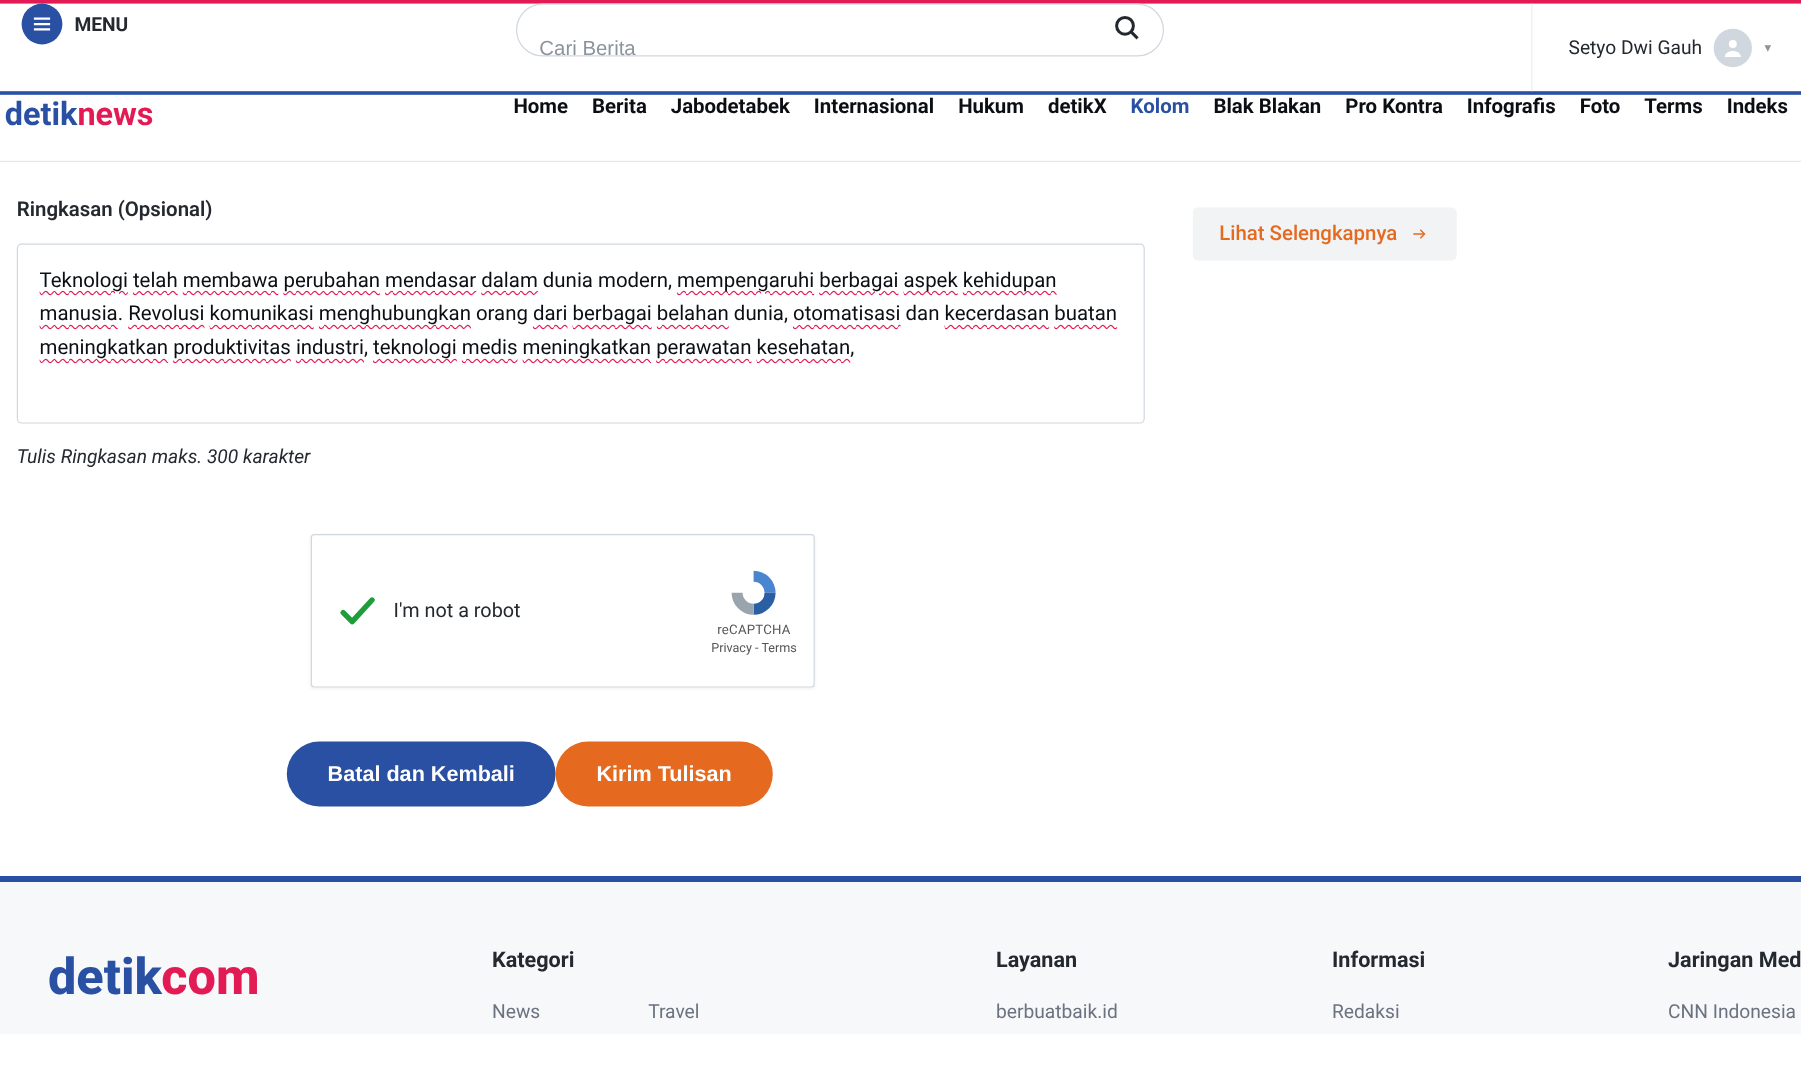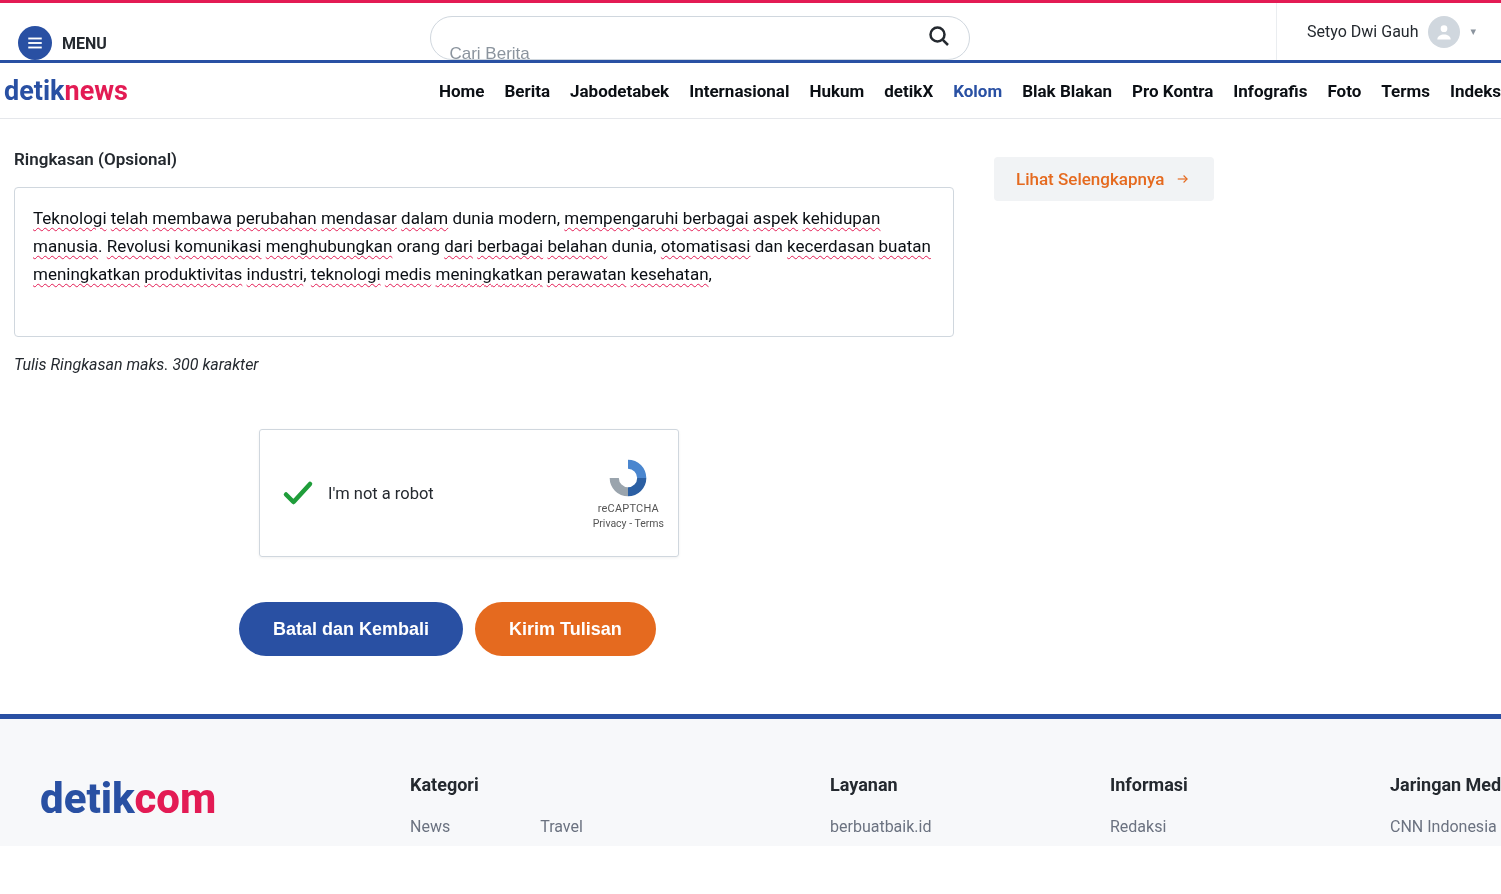--- a/index.html
+++ b/index.html
@@ -1,32 +1,32 @@
 <!DOCTYPE html>
 <html><head>
 <meta charset="utf-8">
 <style>
 * { margin:0; padding:0; box-sizing:border-box; }
 body { font-family: -apple-system, BlinkMacSystemFont, "Segoe UI", Roboto, Arial, sans-serif; background:#fff; color:#24292f; width:1501px; }
 .topbar-line { height:3px; background:#e31b54; }
-.topbar { display:flex; align-items:flex-end; height:60px; border-bottom:3px solid #2950a3; }
+.topbar { display:flex; align-items:flex-start; height:76px; border-bottom:3px solid #2950a3; }
 .menu-btn { display:flex; align-items:center; gap:10px; padding:0 18px; cursor:pointer; font-weight:700; font-size:16px; color:#24292f; }
 .menu-circle { width:34px; height:34px; border-radius:50%; background:#2950a3; display:flex; align-items:center; justify-content:center; }
 .menu-circle svg { width:18px; height:18px; }
 .search-wrap { flex:1; display:flex; justify-content:center; }
 .search { width:540px; height:44px; border:1px solid #d0d7de; border-radius:22px; display:flex; align-items:center; padding:0 18px; }
 .search input { border:none; outline:none; flex:1; font-size:17px; color:#555; background:transparent;margin-top:32px; }
 .search input::placeholder { color:#8b949e; }
 .search-icon { color:#24292f; }
 .user-area { display:flex; align-items:center; gap:10px; padding:0 25px 0 30px; border-left:1px solid #eaedf0; height:100%; }
 .user-name { font-size:16px; color:#24292f; max-width:140px; white-space:nowrap; overflow:hidden; }
 .avatar { width:32px; height:32px; border-radius:50%; background:#d0d7de; display:flex; align-items:center; justify-content:center; }
 .avatar svg { width:20px; height:20px; fill:#fff; }
 .chevron { color:#8b949e; font-size:11px; }
-.navbar { height:56px; display:flex; align-items:center; padding:0 0 0 2px; border-bottom:1px solid #e5e7eb; }
+.navbar { height:56px; display:flex; padding:0 11px 0 2px; border-bottom:1px solid #e5e7eb; }
 .brand { font-size:27px; font-weight:700; padding:0 18px 0 2px; white-space:nowrap; }
 .brand .b1 { color:#2950a3; }
 .brand .b2 { color:#e31b54; }
 .navlinks { display:flex; gap:20px; margin-left:auto; }
 .navlinks a { color:#0b0f14; font-weight:700; font-size:17px; text-decoration:none; white-space:nowrap; cursor:pointer; }
 .navlinks a.active { color:#2950a3; }
 .content { padding:30px 14px 40px; display:flex; gap:40px; }
 .main-col { flex:0 0 940px; }
 .side-col { flex:1; padding-top:8px; }
 .field-label { font-size:17px; font-weight:600; margin-bottom:18px; }
@@ -34,21 +34,21 @@
 .sp { text-decoration:underline; text-decoration-style:wavy; text-decoration-color:#e31b54; text-decoration-thickness:1px; text-underline-offset:3px; }
 .hint { font-style:italic; font-size:16px; margin-top:18px; color:#24292f; }
 .recaptcha { margin:55px 0 45px 245px; width:420px; height:128px; border:1px solid #d0d7de; border-radius:3px; display:flex; align-items:center; padding:0 14px 0 18px; box-shadow:0 1px 3px rgba(0,0,0,0.06); }
 .check { width:40px; height:40px; display:flex; align-items:center; justify-content:center; }
 .check svg { width:36px; height:36px; }
 .captcha-label { margin-left:10px; font-size:16.5px; color:#24292f; }
 .captcha-right { margin-left:auto; text-align:center; font-size:11px; color:#555; }
 .captcha-right .logo { width:44px; height:44px; margin:0 auto 2px; }
 .captcha-right .sub { letter-spacing:0.2px; }
 .captcha-right .links { font-size:10.5px; margin-top:2px; }
-.btn-row { display:flex; gap:12px; margin-left:225px; }
+.btn-row { display:flex; margin-left:225px; }
 .btn { border:none; border-radius:28px; height:54px; padding:0 34px; font-size:18px; font-weight:600; color:#fff; cursor:pointer; }
 .btn-primary { background:#2950a3; }
 .btn-accent { background:#e56a1f; }
 .see-more { background:#f1f3f5; border-radius:4px; display:inline-flex; align-items:center; gap:10px; padding:12px 22px; color:#e56a1f; font-size:17px; font-weight:500; cursor:pointer; }
 .see-more svg { stroke:#e56a1f; }
 .footer-sep { height:5px; background:#2950a3; margin-top:18px; }
 .footer { background:#f7f8fa; padding:55px 40px 0; display:flex; gap:10px; }
 .fcol { min-width:170px; }
 .fbrand { font-size:42px; font-weight:800; white-space:nowrap; }
 .fbrand .c1 { color:#2950a3; }

